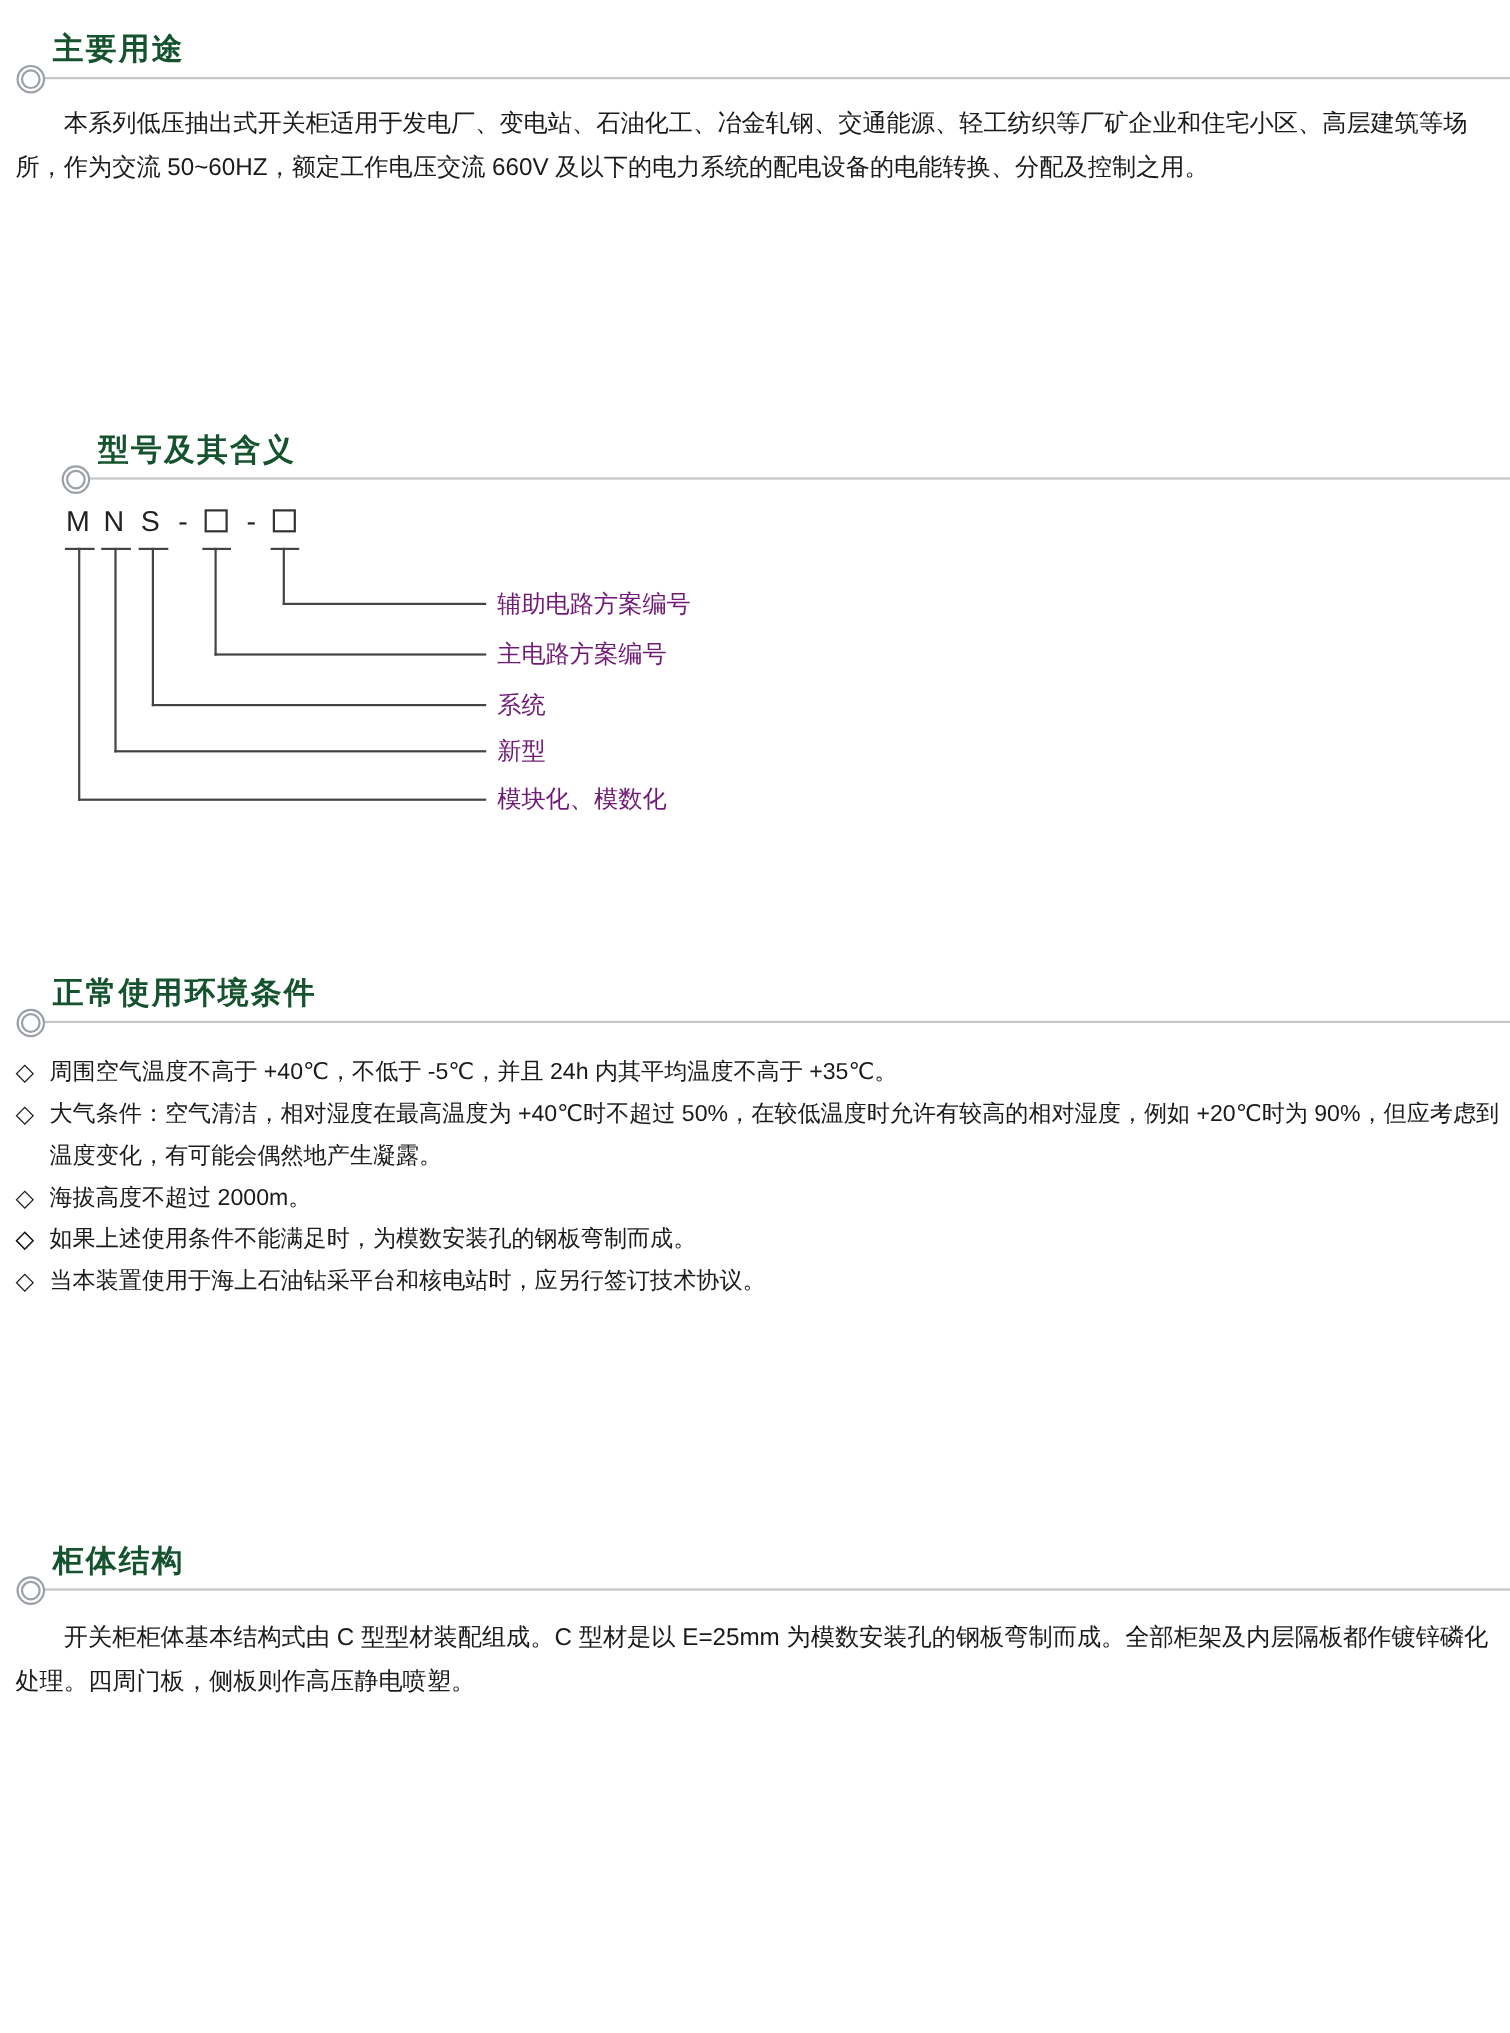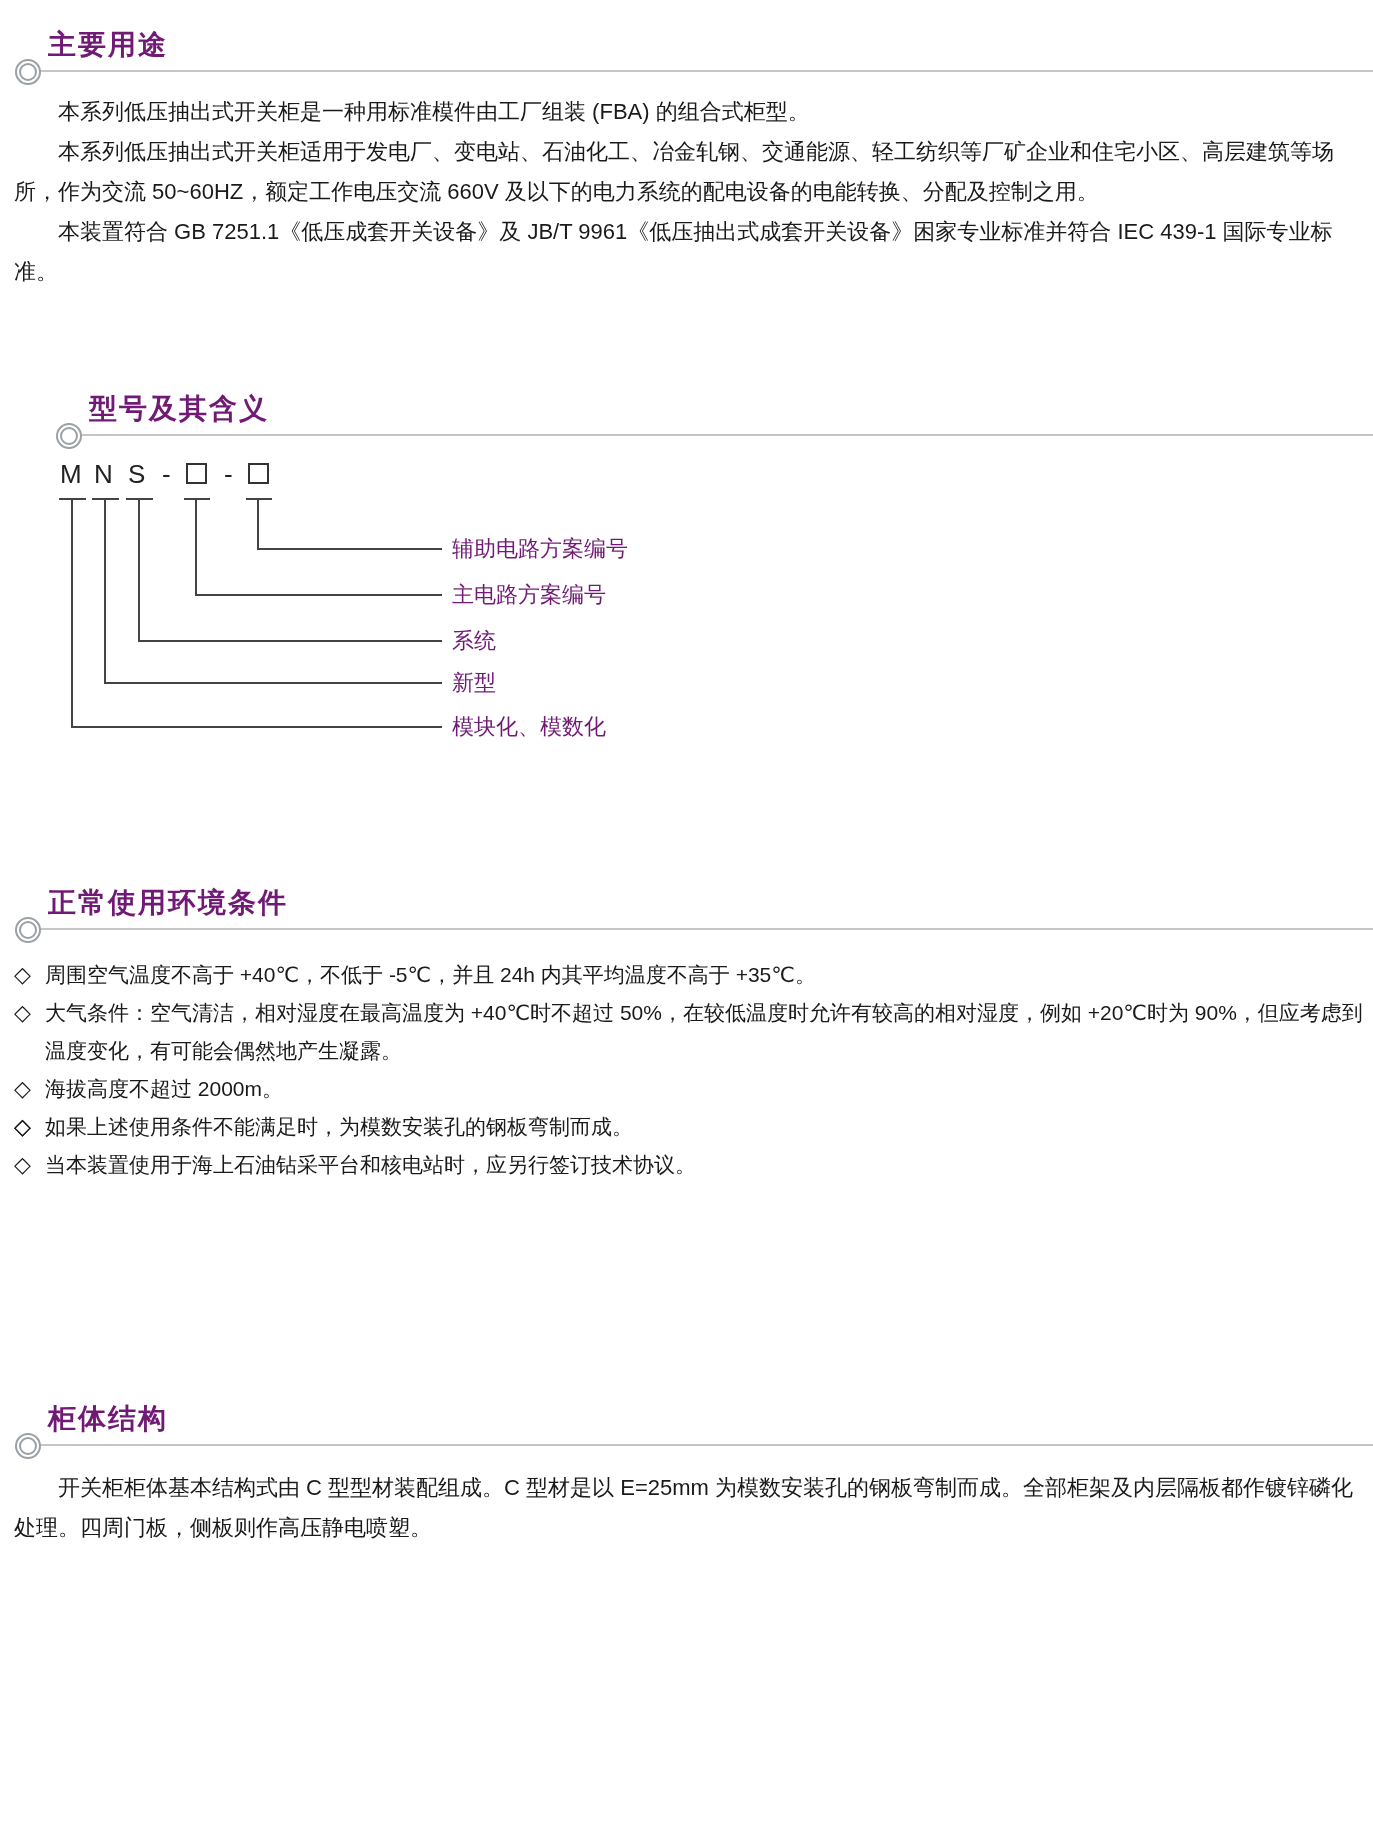--- a/index.html
+++ b/index.html
@@ -6,21 +6,21 @@
   .page {
     position:relative; width:1373px; height:1848px; background:#ffffff;
     font-family:"Liberation Sans","DejaVu Sans",sans-serif; color:#1a1a1a;
     overflow:hidden;
   }
 
   
   .section-header { position:absolute; left:0; right:0; height:60px; }
   .section-title {
     position:absolute; left:48px; top:0; margin:0;
-    font-size:28px; font-weight:bold; color:#701a75; letter-spacing:2px;
+    font-size:28px; font-weight:bold; color:#14532d; letter-spacing:2px;
     line-height:34px;
   }
   .header-rule { position:absolute; left:38px; right:0; top:42px; height:2px; background:#c6c6c6; }
   .header-ring {
     position:absolute; left:15px; top:31px; width:22px; height:22px;
     border:2px solid #9aa0a6; border-radius:50%; background:#fff; z-index:2;
   }
   .header-ring::after {
     content:""; position:absolute; left:2px; top:2px; width:14px; height:14px;
     border:2px solid #9aa0a6; border-radius:50%;
@@ -52,23 +52,21 @@
 
 <div class="page">
 
   <div class="section-header" style="top:28px;">
     <span class="header-ring"></span>
     <div class="header-rule"></div>
     <h2 class="section-title">主要用途</h2>
   </div>
 
   <div class="body-text" style="top:92px;">
-    <p>本系列低压抽出式开关柜是一种用标准模件由工厂组装 (FBA) 的组合式柜型。</p>
     <p>本系列低压抽出式开关柜适用于发电厂、变电站、石油化工、冶金轧钢、交通能源、轻工纺织等厂矿企业和住宅小区、高层建筑等场所，作为交流 50~60HZ，额定工作电压交流 660V 及以下的电力系统的配电设备的电能转换、分配及控制之用。</p>
-    <p>本装置符合 GB 7251.1《低压成套开关设备》及 JB/T 9961《低压抽出式成套开关设备》困家专业标准并符合 IEC 439-1 国际专业标准。</p>
   </div>
 
   <div class="section-header" style="top:392px;margin-left:41px;">
     <span class="header-ring"></span>
     <div class="header-rule"></div>
     <h2 class="section-title">型号及其含义</h2>
   </div>
 
   <div class="diagram">
 

